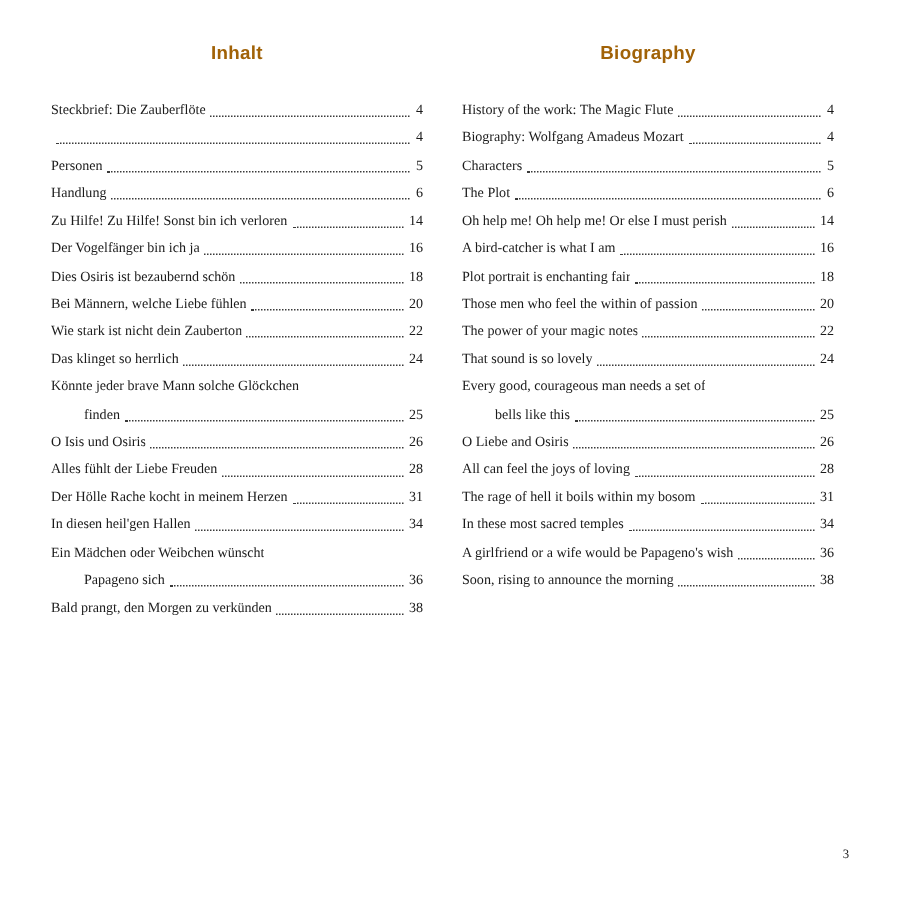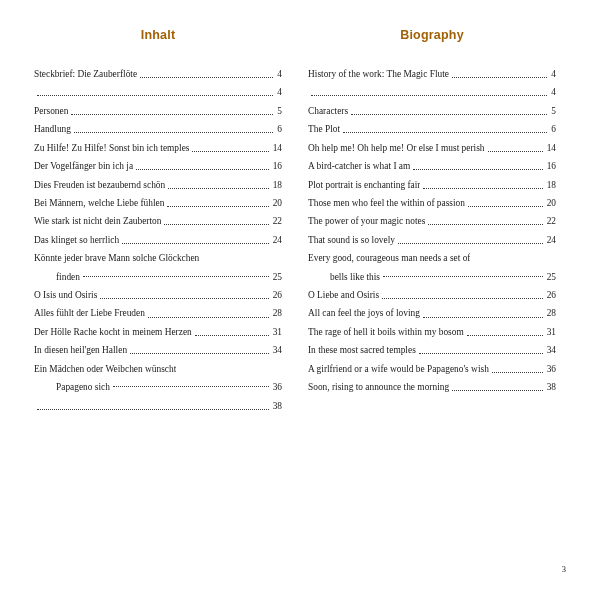--- a/index.html
+++ b/index.html
@@ -48,21 +48,20 @@
   .toc-entry {
     display: flex;
     align-items: flex-end;
     font-size: 9.4px;
     line-height: 1.28;
     margin-bottom: 6.4px;
     white-space: nowrap;
   }
   .toc-entry.indent {
     padding-left: 22px;
-    align-items: center;
   }
   .entry-title {
     flex: 0 1 auto;
     overflow: hidden;
     text-overflow: clip;
   }
   .leader {
     flex: 1 1 auto;
     min-width: 6px;
     margin: 0 2px 2px 3px;
@@ -106,31 +105,31 @@
             <span class="entry-title">Personen</span>
             <span class="leader"></span>
             <span class="entry-page">5</span>
           </li>
           <li class="toc-entry">
             <span class="entry-title">Handlung</span>
             <span class="leader"></span>
             <span class="entry-page">6</span>
           </li>
           <li class="toc-entry">
-            <span class="entry-title">Zu Hilfe! Zu Hilfe! Sonst bin ich temples</span>
+            <span class="entry-title">Zu Hilfe! Zu Hilfe! Sonst bin ich verloren</span>
             <span class="leader"></span>
             <span class="entry-page">14</span>
           </li>
           <li class="toc-entry">
             <span class="entry-title">Der Vogelfänger bin ich ja</span>
             <span class="leader"></span>
             <span class="entry-page">16</span>
           </li>
           <li class="toc-entry">
-            <span class="entry-title">Dies Freuden ist bezaubernd schön</span>
+            <span class="entry-title">Dies Osiris ist bezaubernd schön</span>
             <span class="leader"></span>
             <span class="entry-page">18</span>
           </li>
           <li class="toc-entry">
             <span class="entry-title">Bei Männern, welche Liebe fühlen</span>
             <span class="leader"></span>
             <span class="entry-page">20</span>
           </li>
           <li class="toc-entry">
             <span class="entry-title">Wie stark ist nicht dein Zauberton</span>
@@ -172,35 +171,37 @@
           </li>
           <li class="toc-entry">
             <span class="entry-title">Ein Mädchen oder Weibchen wünscht</span>
           </li>
           <li class="toc-entry indent">
             <span class="entry-title">Papageno sich</span>
             <span class="leader"></span>
             <span class="entry-page">36</span>
           </li>
           <li class="toc-entry">
+            <span class="entry-title">Bald prangt, den Morgen zu verkünden</span>
             <span class="leader"></span>
             <span class="entry-page">38</span>
           </li>
         </ul>
     </div>
 
     <div class="col">
       <div class="col-title">Biography</div>
       <ul class="toc" id="list-1">
           <li class="toc-entry">
             <span class="entry-title">History of the work: The Magic Flute</span>
             <span class="leader"></span>
             <span class="entry-page">4</span>
           </li>
           <li class="toc-entry">
+            <span class="entry-title">Biography: Wolfgang Amadeus Mozart</span>
             <span class="leader"></span>
             <span class="entry-page">4</span>
           </li>
           <li class="toc-entry">
             <span class="entry-title">Characters</span>
             <span class="leader"></span>
             <span class="entry-page">5</span>
           </li>
           <li class="toc-entry">
             <span class="entry-title">The Plot</span>

